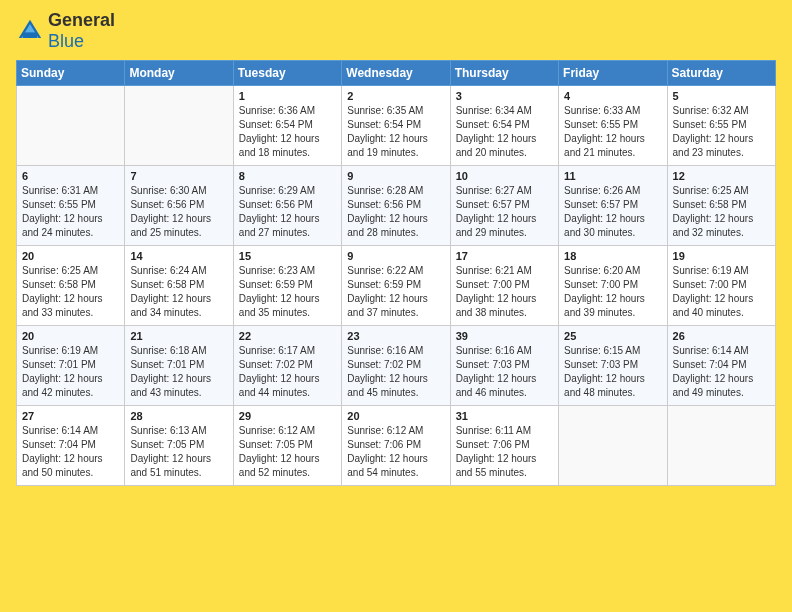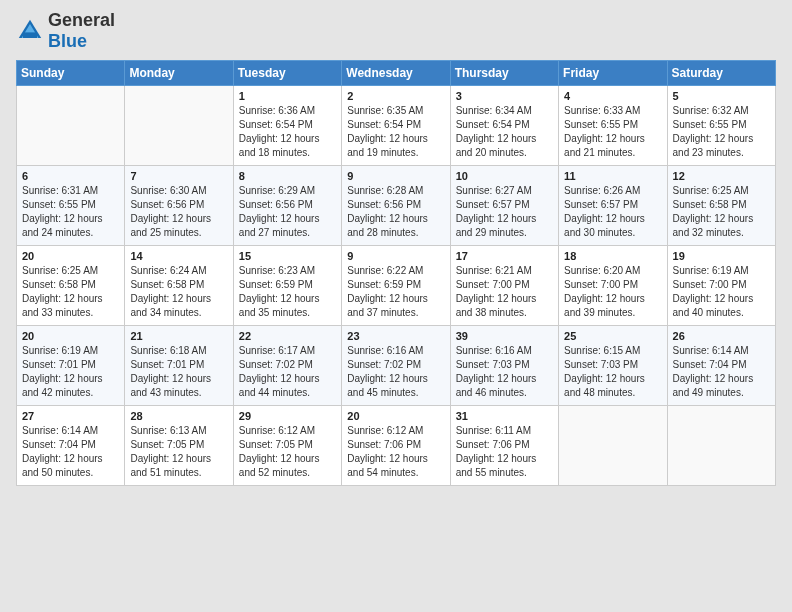--- a/index.html
+++ b/index.html
@@ -6,42 +6,42 @@
     body {
       font-family: Arial, sans-serif;
       background: #fff;
       width: 792px;
       min-height: 612px;
       padding: 0;
     }
     .page {
       width: 792px;
       min-height: 612px;
-      background: #e5e5e5;
+      background: #fde047;
       padding: 10px 16px 16px 16px;
     }
     .header {
       display: flex;
       justify-content: space-between;
       align-items: flex-start;
       margin-bottom: 8px;
     }
     .logo {
       display: flex;
       align-items: center;
       gap: 4px;
     }
     .logo-text-general {
       font-size: 18px;
       font-weight: bold;
       color: #333;
     }
     .logo-text-blue {
       font-size: 18px;
-      font-weight: bold;
+      font-weight: normal;
       color: #1a6eb5;
       margin-top: 24px;
     }
     .logo-icon {
       width: 28px;
       height: 28px;
     }
     .title-block {
       text-align: right;
     }

